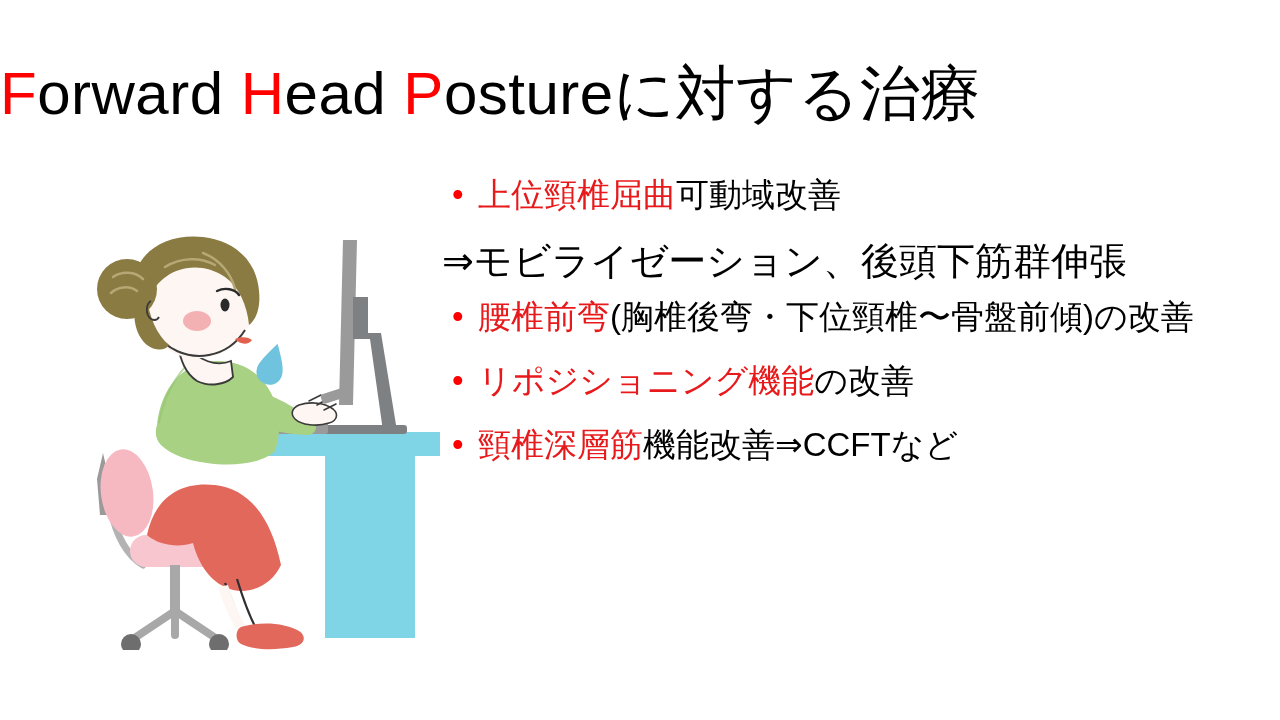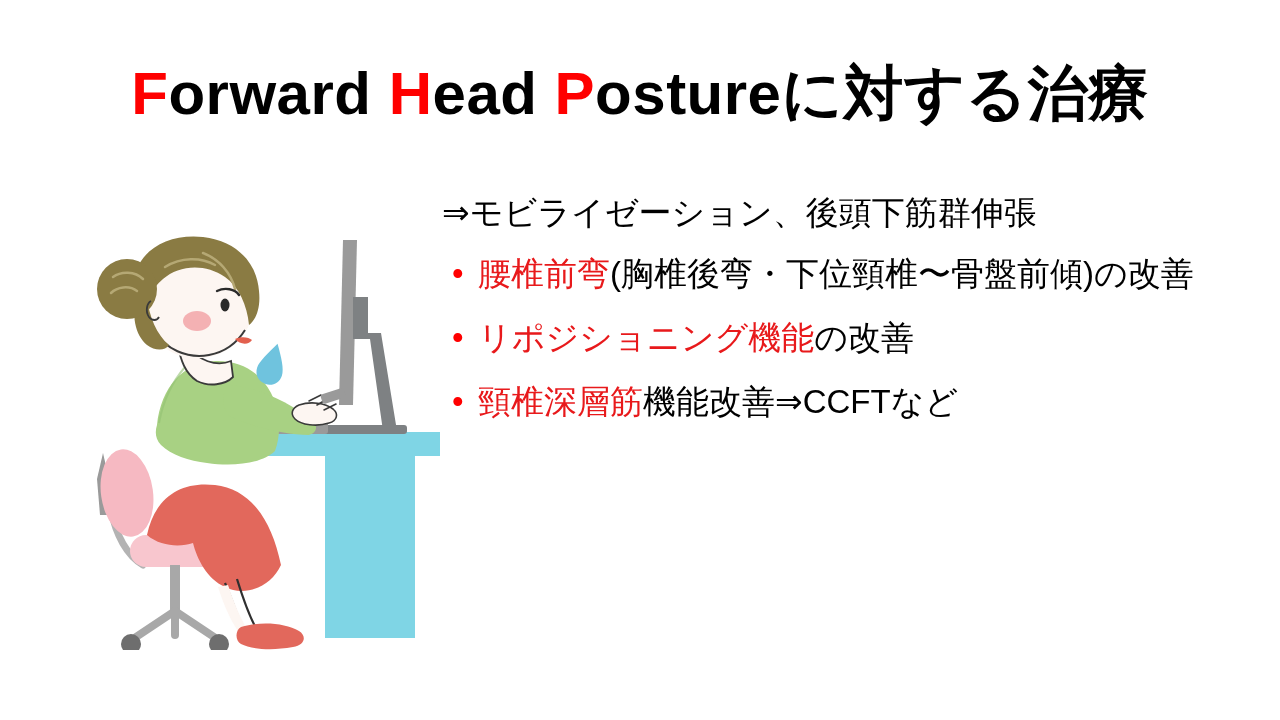--- a/index.html
+++ b/index.html
@@ -20,24 +20,23 @@
     inset: 0;
     background: #ffffff;
   }
 
   
   #title {
     position: absolute;
     left: 0;
     top: 62px;
     width: 1280px;
-    text-align: center;
     font-size: 60px;
     line-height: 1.05;
-    font-weight: 700;
+    font-weight: 400;
     letter-spacing: 0.5px;
     white-space: nowrap;
     color: #000000;
   }
   #title .cap { color: #FF0000; }
 
   
   #illustration {
     position: absolute;
     left: 85px;
@@ -63,26 +62,26 @@
     margin-bottom: 31px;
   }
   .bullet-line .dot {
     display: inline-block;
     color: #FF0000;
     font-size: 33px;
     width: 26px;
   }
   .sub-line {
     position: relative;
-    font-size: 33px;
+    font-size: 38px;
     line-height: 1.0;
     color: #000000;
     white-space: nowrap;
     margin-top: 18px;
-    margin-bottom: 28px;
+    margin-bottom: 20px;
     margin-left: -10px;
   }
   .red { color: #E8191B; }
   .blk { color: #000000; }
 </style>
 </head>
 <body>
 
 <div id="slide">
 
@@ -196,20 +195,23 @@
       <g>
         <path d="M186,108 C194,120 200,130 200,137 C200,145 194,150 187,150
                  C180,150 174,145 174,137 C174,130 180,120 186,108 Z" fill="#6FC3DE" transform="rotate(18 187 129)"></path>
       </g>
 
     </svg>
   </div>
 
   <div id="bullets">
 
+    <div class="bullet-line">
+      <span class="dot">•</span><span class="red">上位頸椎屈曲</span><span class="blk">可動域改善</span>
+    </div>
     <div class="sub-line">
       <span class="blk">⇒モビライゼーション、後頭下筋群伸張</span>
     </div>
 
 
 
     <div class="bullet-line">
       <span class="dot">•</span><span class="red">腰椎前弯</span><span class="blk">(胸椎後弯・下位頸椎〜骨盤前傾)の改善</span>
     </div>
 

